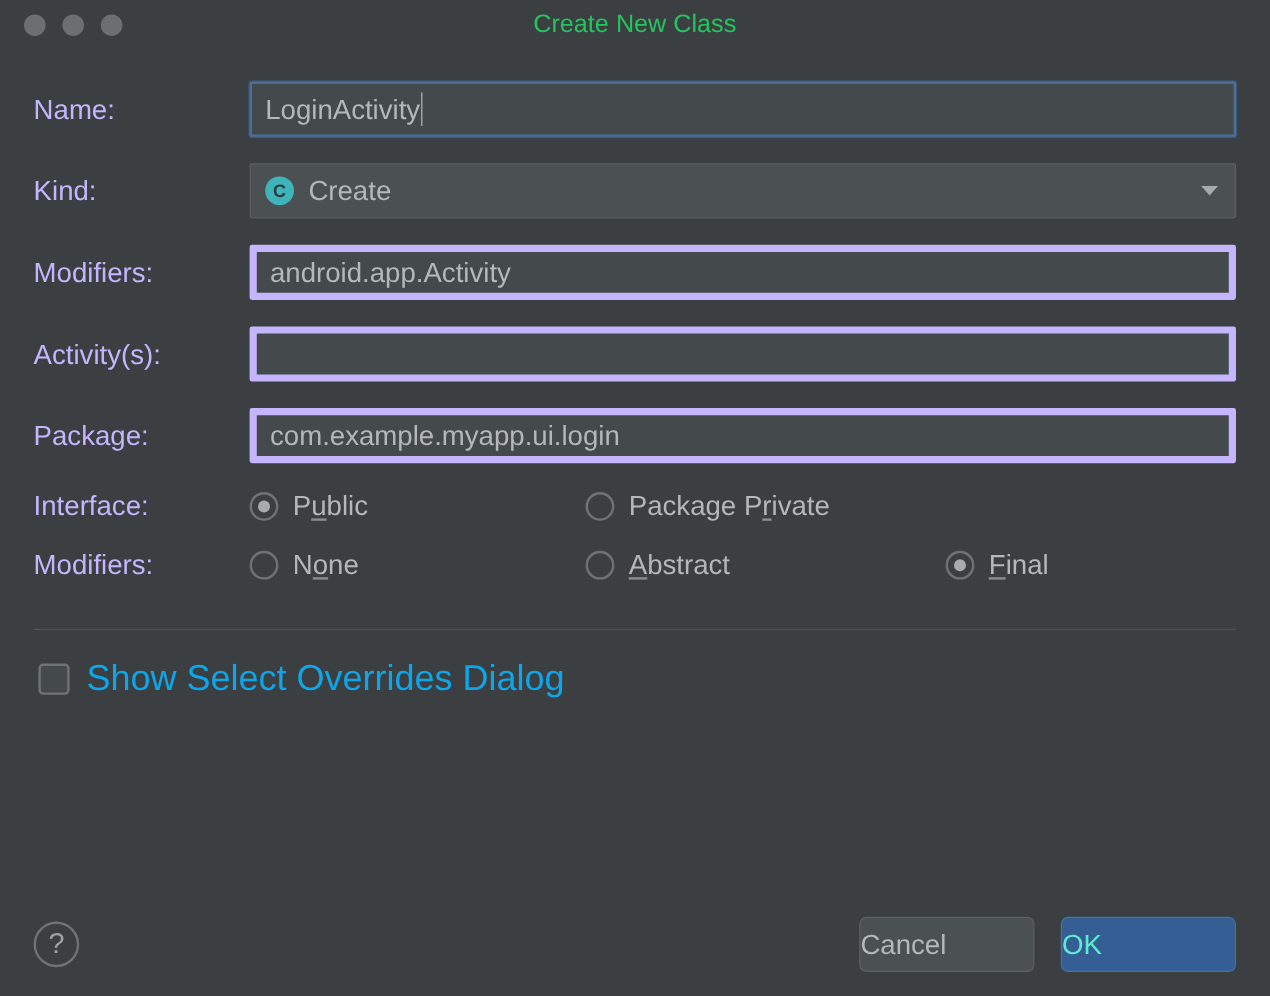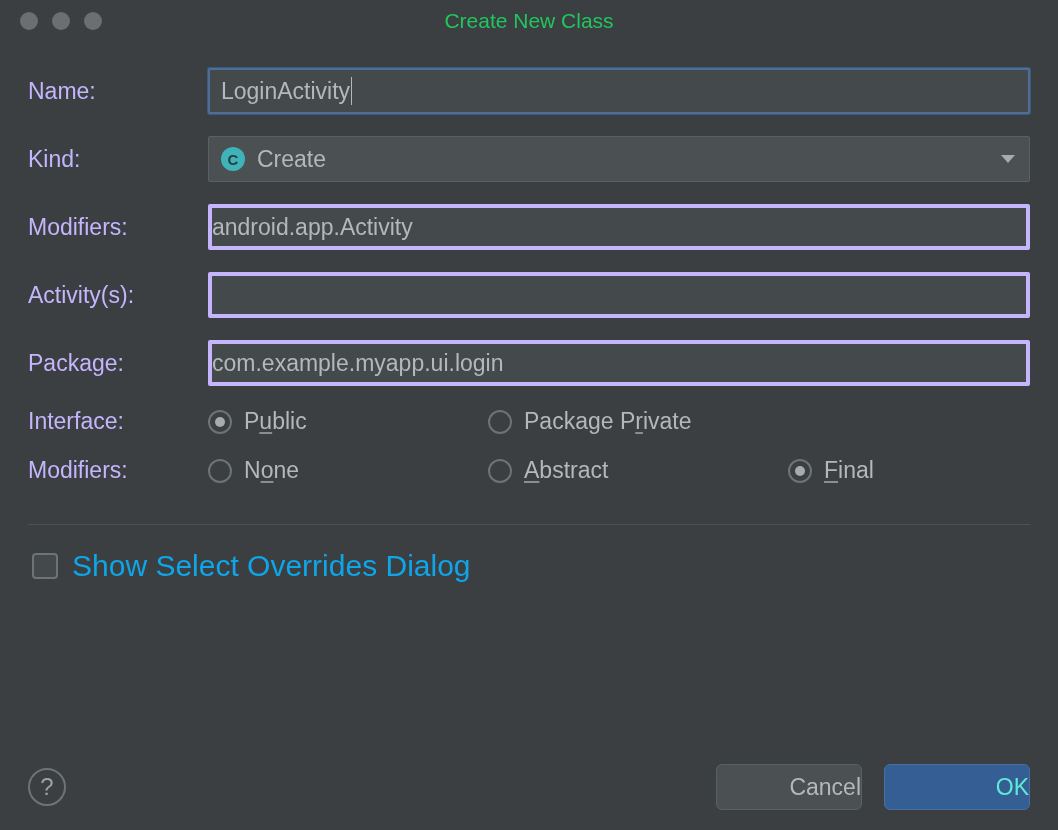--- a/index.html
+++ b/index.html
@@ -49,23 +49,23 @@
   }
   .lbl {
     font-size: 23px;
     color: #c4b5fd;
     font-weight: 400;
   }
   .field {
     width: 100%;
     height: 46px;
     background: #44494b;
-    border: 4px solid #c4b5fd;
+    border: 6px solid #c4b5fd;
     border-radius: 2px;
-    padding: 0 0;
+    padding: 0 11px;
     font-size: 23px;
     color: #b4b8ba;
     outline: none;
     display: flex;
     align-items: center;
     position: relative;
   }
   .field input {
     flex: 1;
     height: 100%;
@@ -197,21 +197,21 @@
     display: flex;
     gap: 22px;
   }
   .btn {
     min-width: 146px;
     height: 46px;
     border-radius: 6px;
     font-size: 23px;
     display: flex;
     align-items: center;
-    justify-content: flex-end;
+    justify-content: flex-start;
     cursor: pointer;
     border: 1px solid #5b6062;
   }
   .btn-cancel {
     background: #4b5052;
     color: #b4b8ba;
   }
   .btn-ok {
     background: #355f94;
     border: 1px solid #466fa3;

